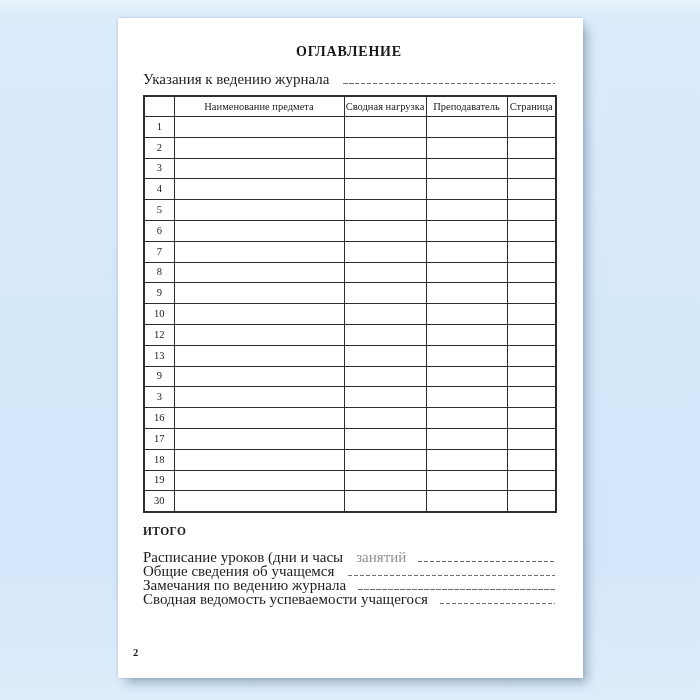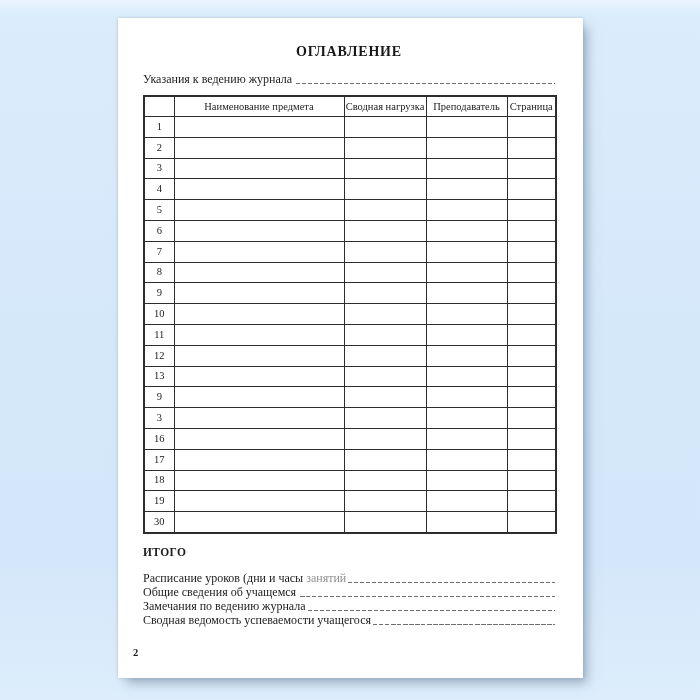--- a/index.html
+++ b/index.html
@@ -17,21 +17,21 @@
   }
   .content{padding:0 28px 0 25px;}
   .title{
     margin-top:27px;text-align:center;font-weight:bold;
     font-size:14px;line-height:14px;letter-spacing:.8px;color:#181818;
   }
   .fill-line{
     flex:1 1 auto;height:1px;align-self:flex-end;margin:0 0 2px 2px;
     background:repeating-linear-gradient(90deg,#6e6e6e 0 4.5px,transparent 4.5px 6px);
   }
-  .labelled-line{display:flex;flex-direction:row;font-size:12px;line-height:14px;}
+  .labelled-line{display:flex;flex-direction:row;font-size:15px;line-height:14px;gap:10px;}
   .instructions{margin-top:13px;}
   table.grid{
     margin-top:9px;width:412px;border-collapse:collapse;table-layout:fixed;
     border:2px solid #2d2d2d;
   }
   table.grid th, table.grid td{
     border:1px solid #2d2d2d;padding:0;font-weight:normal;
     font-size:10.5px;line-height:12px;text-align:center;vertical-align:middle;
     overflow:hidden;
   }
@@ -141,27 +141,20 @@
             <td></td>
           </tr>
         <tr>
             <td class="num">10</td>
             <td></td>
             <td></td>
             <td></td>
             <td></td>
           </tr>
         <tr>
-            <td class="num">11</td>
-            <td></td>
-            <td></td>
-            <td></td>
-            <td></td>
-          </tr>
-        <tr>
             <td class="num">12</td>
             <td></td>
             <td></td>
             <td></td>
             <td></td>
           </tr>
         <tr>
             <td class="num">13</td>
             <td></td>
             <td></td>

